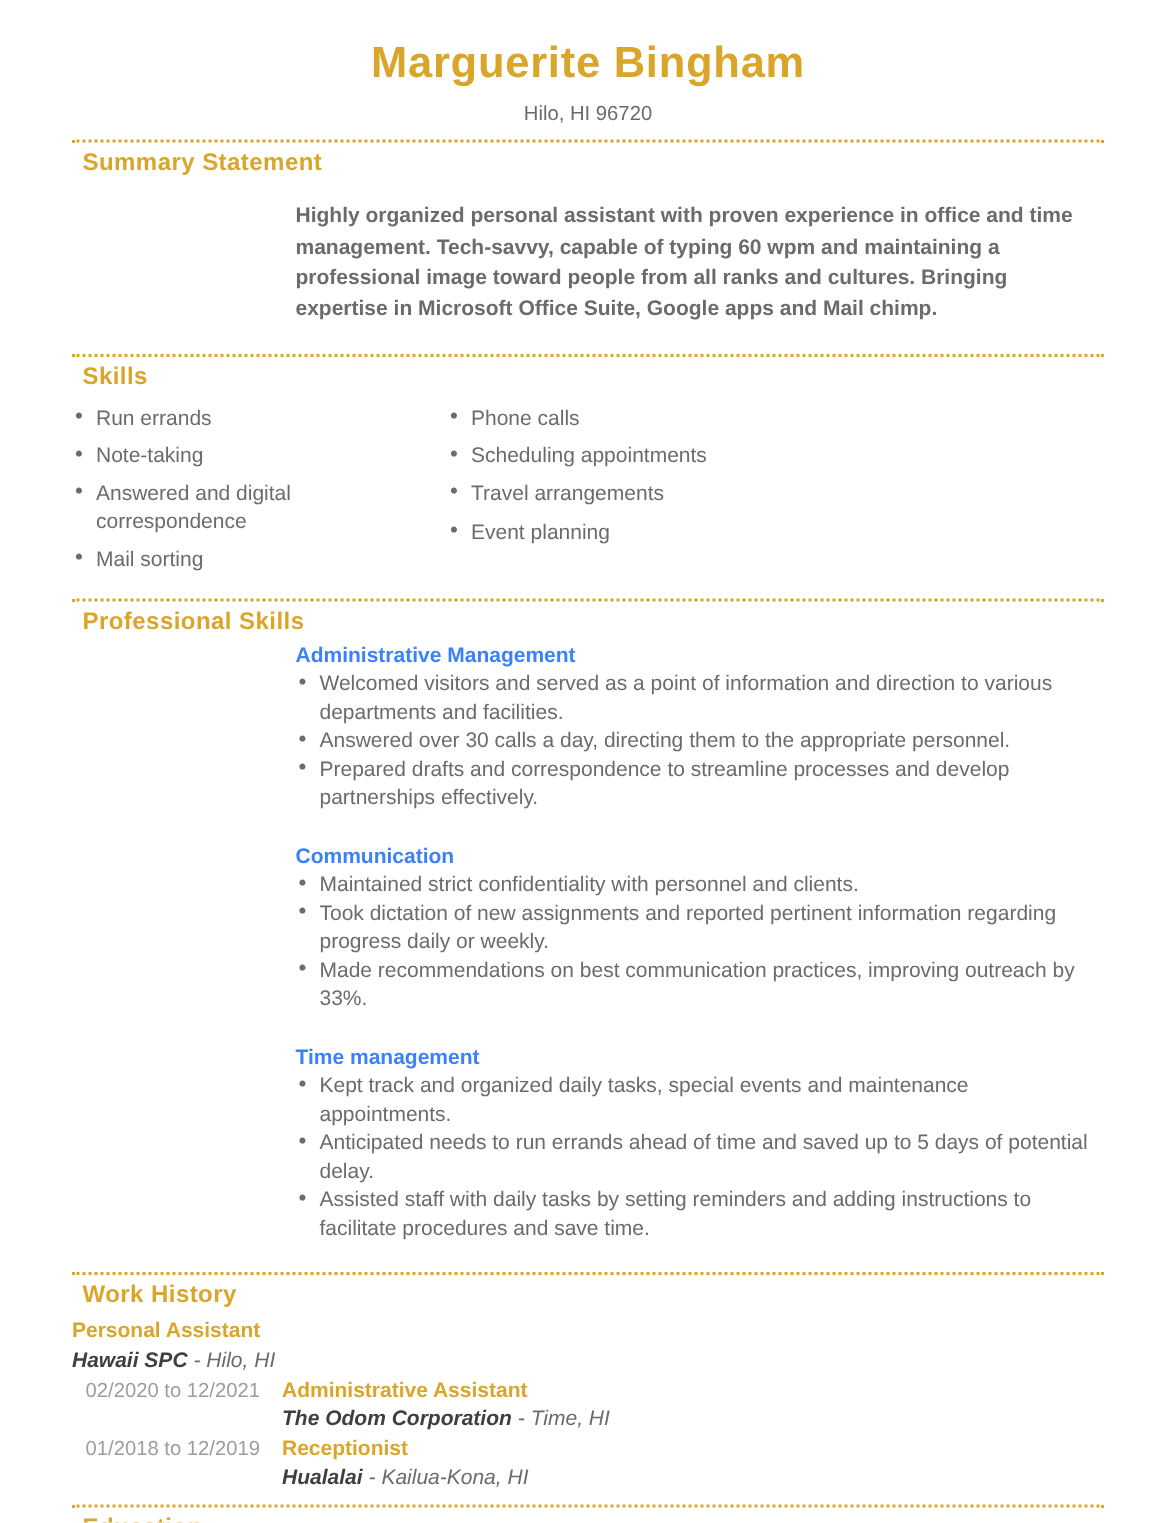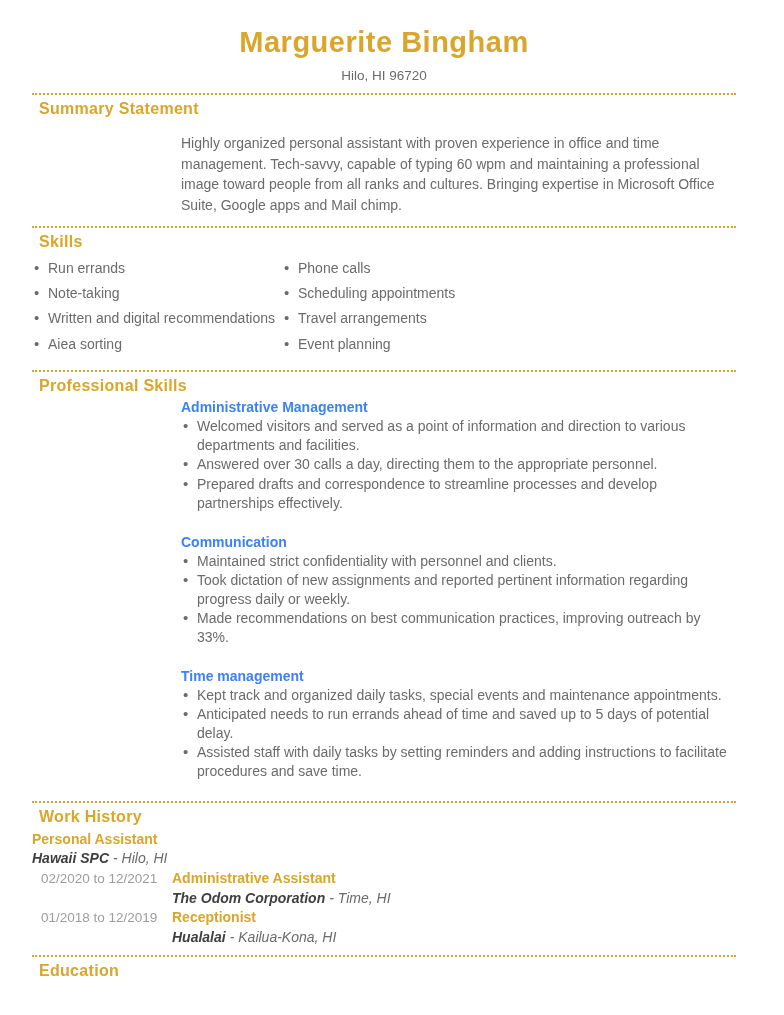--- a/index.html
+++ b/index.html
@@ -8,21 +8,21 @@
     width: 784px;
     height: 1015px;
     background: #ffffff;
     font-family: "Liberation Sans", sans-serif;
     color: #6b6b6b;
     overflow: hidden;
   }
   .page {
     width: 784px;
     height: 891px;
-    padding: 24px 48px 0 32px;
+    padding: 24px 48px 0 48px;
   }
   
   .resume-header { text-align: center; padding-bottom: 8px; }
   .person-name {
     color: #D9A62B;
     font-size: 29px;
     font-weight: bold;
     letter-spacing: 0.5px;
     margin: 2px 0 8px 0;
   }
@@ -39,21 +39,22 @@
     font-weight: bold;
     letter-spacing: 0.3px;
     margin: 5px 0 2px 0;
     padding-left: 7px;
   }
   .section-content { margin-left: 149px; }
   
   .summary-text {
     font-size: 14px;
     line-height: 1.47;
-    margin: 15px 0 10px 0;
+    margin: 15px 0 20px 0;
+    font-weight: bold;
   }
   
   .skills-grid {
     display: grid;
     grid-template-columns: 250px 1fr;
     margin: 8px 0 10px 0;
   }
   ul.bullet-list { list-style: none; margin: 0; padding: 0; font-size: 14px; }
   ul.bullet-list li {
     position: relative;
@@ -118,22 +119,22 @@
       <p class="summary-text">Highly organized personal assistant with proven experience in office and time management. Tech-savvy, capable of typing 60 wpm and maintaining a professional image toward people from all ranks and cultures. Bringing expertise in Microsoft Office Suite, Google apps and Mail chimp.</p>
     </div>
   </section>
 
   <section>
     <h2 class="section-title">Skills</h2>
     <div class="section-content skills-grid">
       <ul class="bullet-list">
         <li>Run errands</li>
         <li>Note-taking</li>
-        <li>Written and digital recommendations</li>
-        <li>Aiea sorting</li>
+        <li>Answered and digital correspondence</li>
+        <li>Mail sorting</li>
       </ul>
       <ul class="bullet-list">
         <li>Phone calls</li>
         <li>Scheduling appointments</li>
         <li>Travel arrangements</li>
         <li>Event planning</li>
       </ul>
     </div>
   </section>
 

